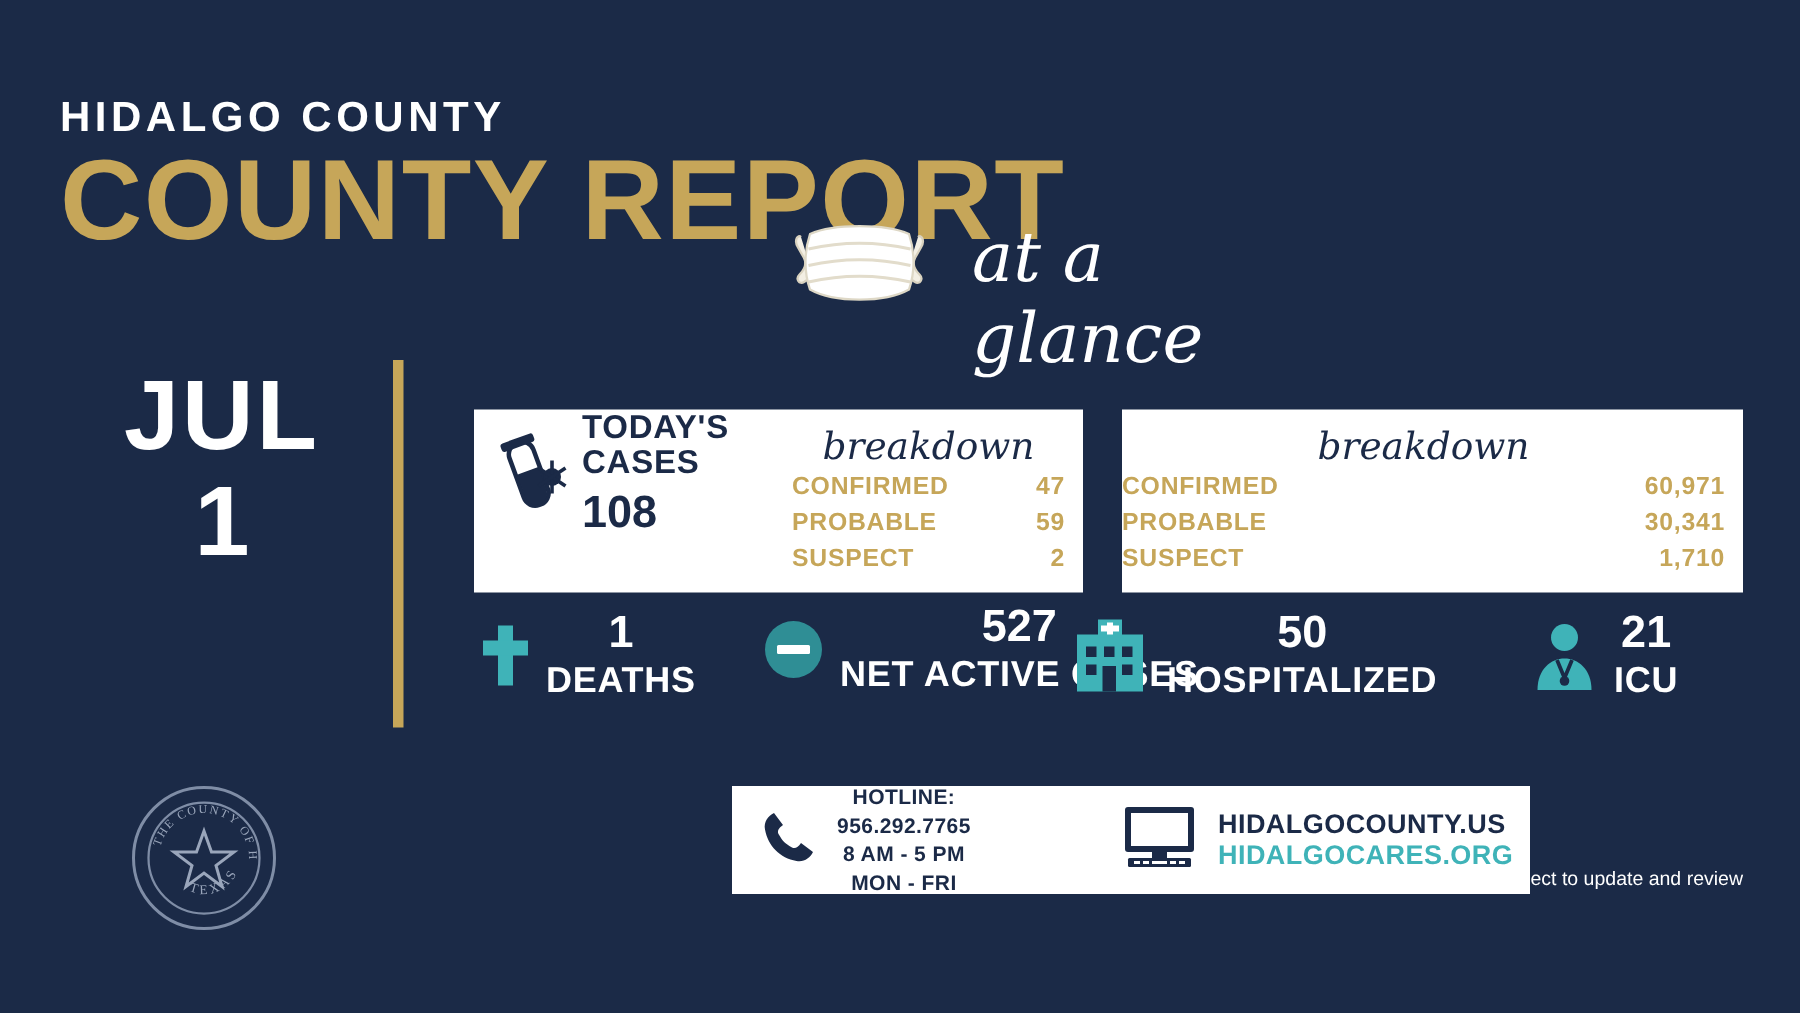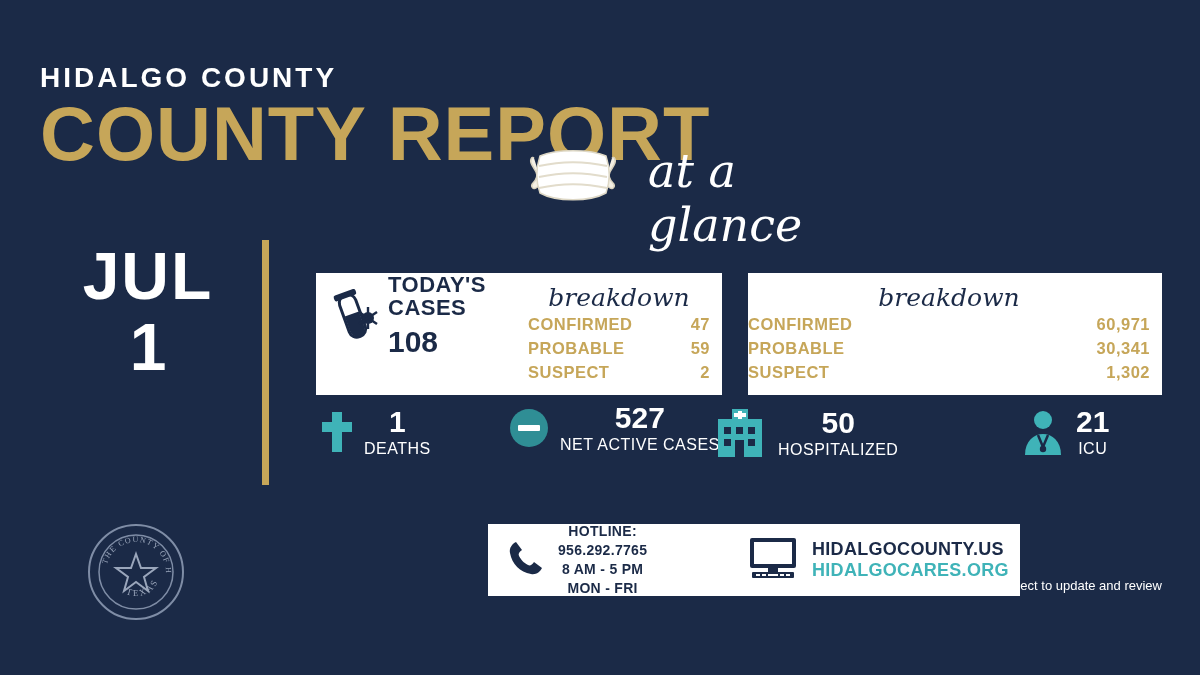--- a/index.html
+++ b/index.html
@@ -94,21 +94,21 @@
     letter-spacing: .5px; margin-top: 5px;
   }
   .bd-row .v { margin-left: 14px; }
 
   
   .stats { position: absolute; left: 312px; top: 395px; width: 870px; height: 95px; }
   .stat { position: absolute; display: flex; align-items: center; }
   .stat .ico { margin-right: 10px; display: flex; align-items: center; justify-content: center; }
   .stat .txt { text-align: center; color: #ffffff; }
   .stat .num { font-size: 30px; font-weight: bold; line-height: 1; }
-  .stat .lab { font-size: 16px; font-weight: normal; line-height: 1.05; margin-top: 4px; letter-spacing: .5px; }
+  .stat .lab { font-size: 24px; font-weight: bold; line-height: 1.05; margin-top: 4px; letter-spacing: .5px; }
 
   #stat-deaths { left: 8px; top: 12px; }
   #stat-active { left: 196px; top: 8px; }
   #stat-hosp { left: 400px; top: 12px; }
   #stat-icu { left: 708px; top: 12px; }
 
   
   .seal { position: absolute; left: 84px; top: 520px; width: 104px; height: 104px; }
 
   
@@ -204,21 +204,21 @@
       <div class="bd-row">
         <span>CONFIRMED</span>
         <span class="v">60,971</span>
       </div>
       <div class="bd-row">
         <span>PROBABLE</span>
         <span class="v">30,341</span>
       </div>
       <div class="bd-row">
         <span>SUSPECT</span>
-        <span class="v">1,302</span>
+        <span class="v">1,710</span>
       </div>
     </div>
   </div>
 
   <div class="stats">
 
     <div class="stat" id="stat-deaths">
       <div class="ico">
         <svg width="34" height="44" viewBox="0 0 34 44">
           <rect x="12" y="2" width="10" height="40" fill="#3fb3b8"></rect>

